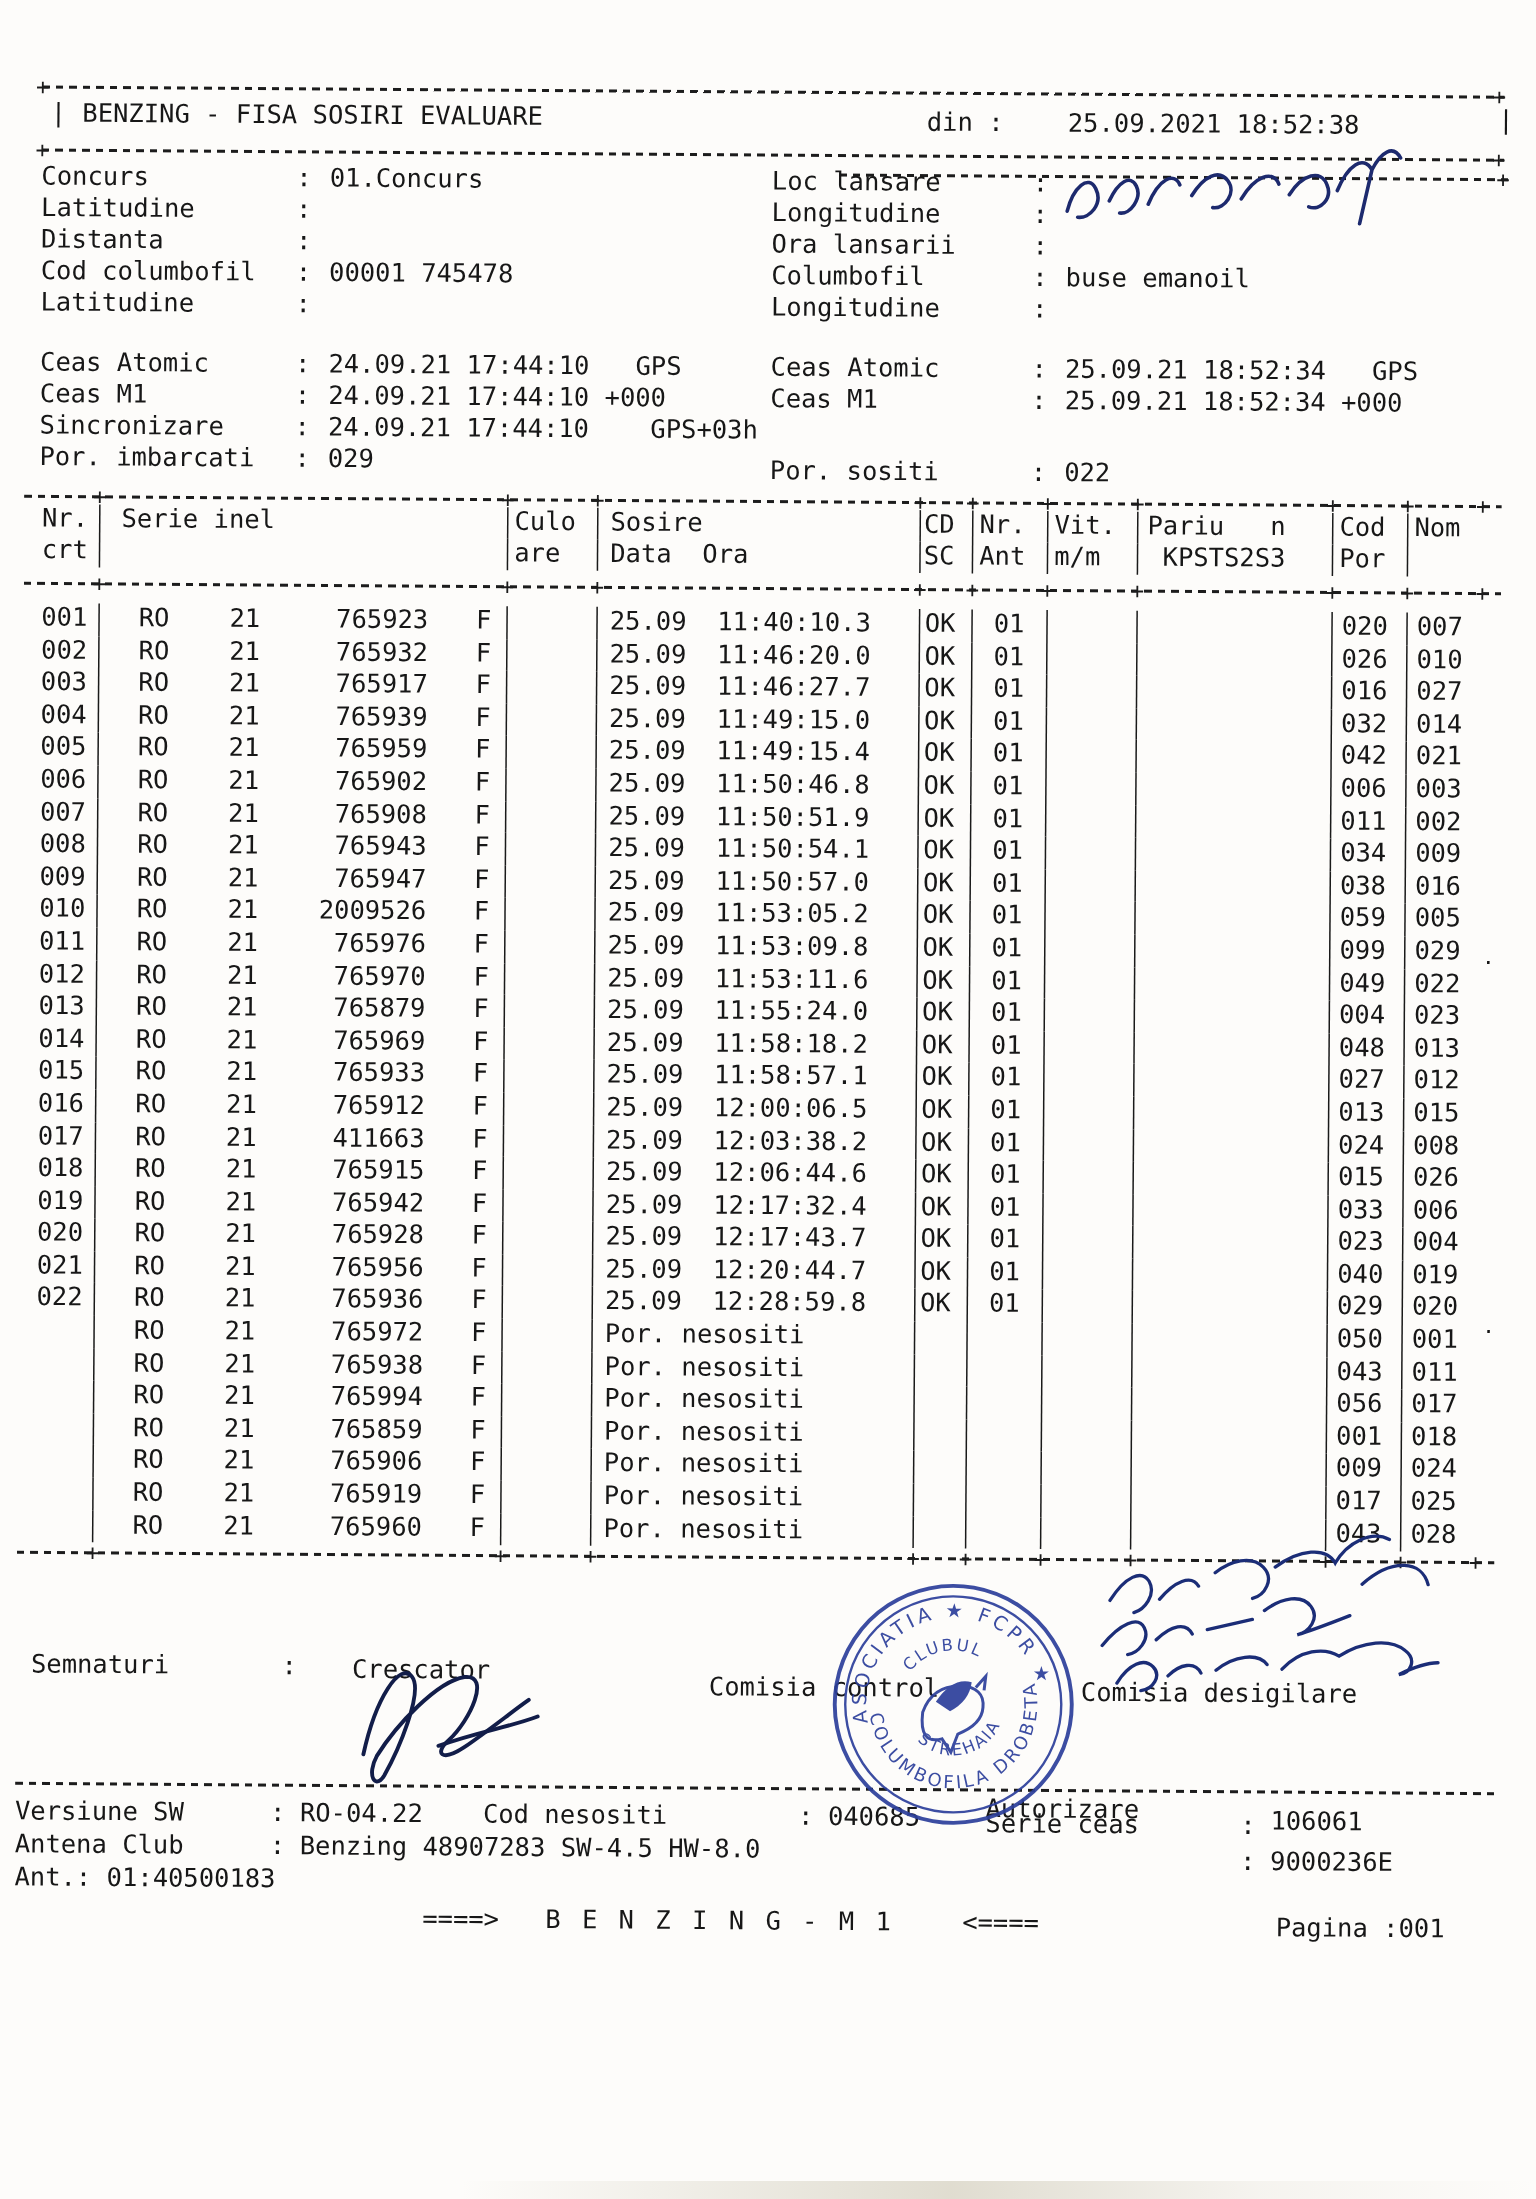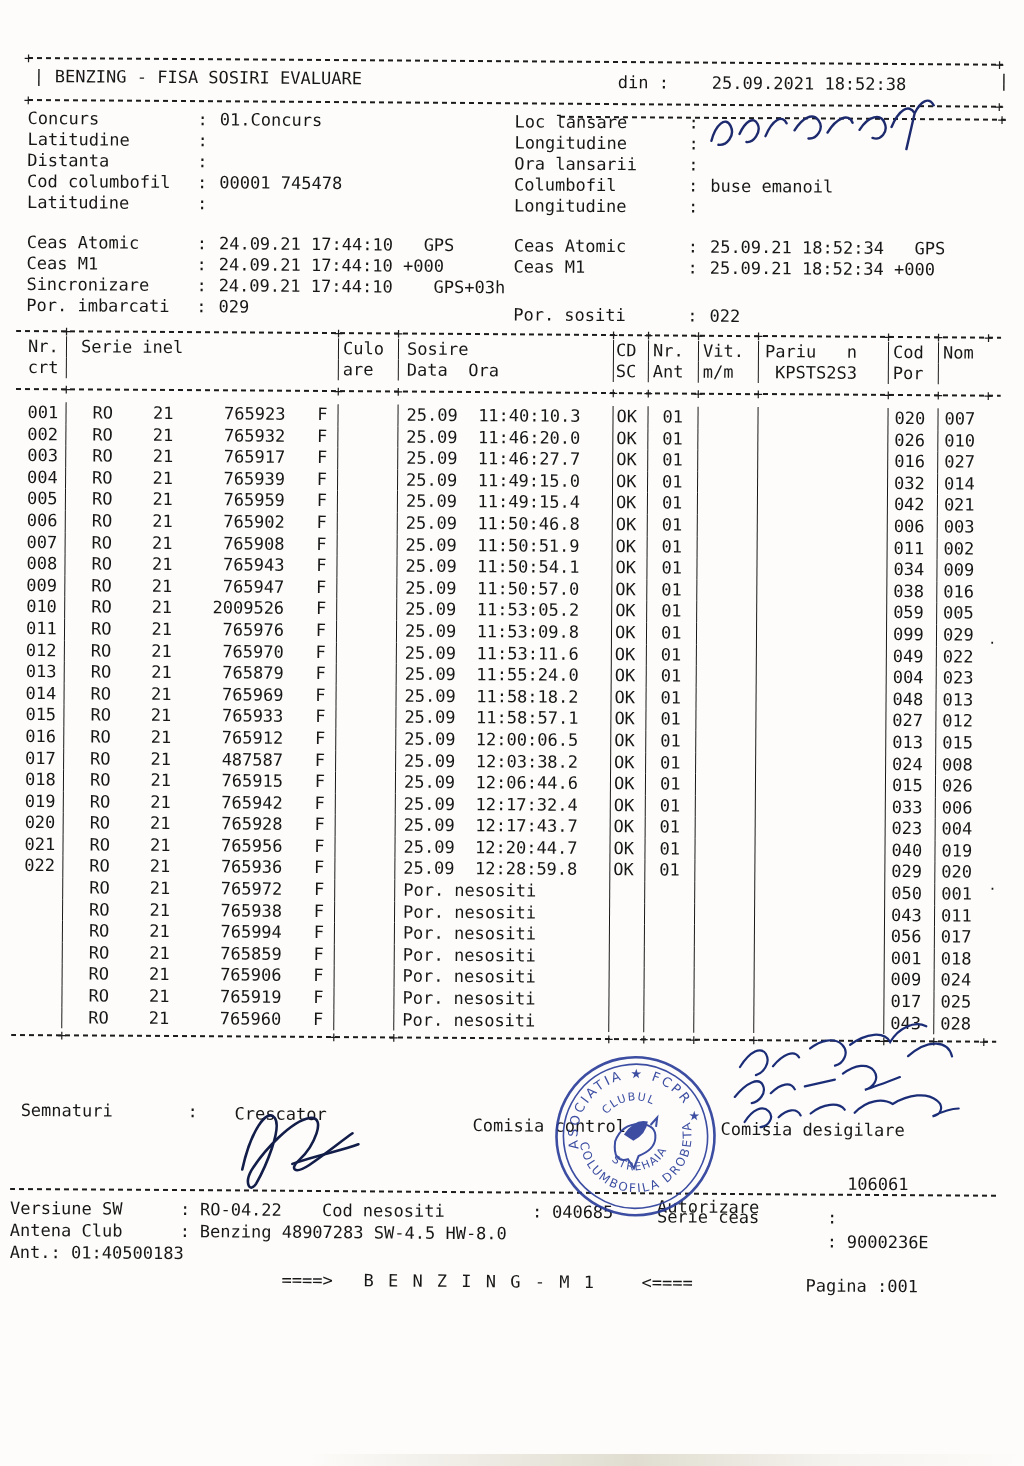--- a/index.html
+++ b/index.html
@@ -426,21 +426,21 @@
         <div class="c bl p6"></div>
         <div class="c bl p6">013</div>
         <div class="c bl p6">015</div>
       </div>
 
       <div class="grid trow">
         <div class="c p2">017</div>
         <div class="c bl serie">
           <span class="ctry">RO</span>
           <span class="yr">21</span>
-          <span class="ringn">487587</span>
+          <span class="ringn">411663</span>
           <span class="sex">F</span>
         </div>
         <div class="c bl"></div>
         <div class="c bl p8">25.09  12:03:38.2</div>
         <div class="c bl p3">OK</div>
         <div class="c bl antpad">01</div>
         <div class="c bl p4"></div>
         <div class="c bl p6"></div>
         <div class="c bl p6">024</div>
         <div class="c bl p6">008</div>
@@ -685,35 +685,35 @@
   <div class="dash" style="left:18px;top:1188px;width:988px;"></div>
 
   <div class="line" style="left:18px;top:1198px;">Versiune SW</div>
   <div class="line" style="left:188px;top:1198px;">:</div>
   <div class="line" style="left:208px;top:1198px;">RO-04.22</div>
   <div class="line" style="left:330px;top:1198px;">Cod nesositi</div>
   <div class="line" style="left:540px;top:1198px;">:</div>
   <div class="line" style="left:560px;top:1198px;">040685</div>
   <div class="line" style="left:665px;top:1202px;">Serie ceas</div>
   <div class="line" style="left:835px;top:1202px;">:</div>
-  <div class="line" style="left:855px;top:1168px;">106061</div>
+  <div class="line" style="left:855px;top:1199px;">106061</div>
 
   <div class="line" style="left:18px;top:1220px;">Antena Club</div>
   <div class="line" style="left:188px;top:1220px;">:</div>
   <div class="line" style="left:208px;top:1220px;">Benzing 48907283 SW-4.5 HW-8.0</div>
   <div class="line" style="left:665px;top:1192px;">Autorizare</div>
   <div class="line" style="left:835px;top:1226px;">:</div>
   <div class="line" style="left:855px;top:1226px;text-align:right;">9000236E</div>
 
   <div class="line" style="left:18px;top:1242px;">Ant.: 01:40500183</div>
 
   <div class="line" style="left:290px;top:1268px;">====&gt;</div>
   <div class="line" style="left:372px;top:1268px;letter-spacing:2px;">B E N Z I N G - M 1</div>
   <div class="line" style="left:650px;top:1268px;">&lt;====</div>
-  <div class="line" style="left:814px;top:1270px;text-align:center;">Pagina :001</div>
+  <div class="line" style="left:859px;top:1270px;text-align:center;">Pagina :001</div>
 
   <svg width="1024" height="1466" viewBox="0 0 1024 1466" style="position:absolute;left:0;top:0;pointer-events:none;">
 
     <g fill="none" stroke="#1d2a6e" stroke-width="2.4" stroke-linecap="round">
       <path d="M712,136 C716,120 726,111 731,121 C736,131 727,141 719,140 M740,129 C746,116 754,111 758,119 C762,127 754,138 747,137 M766,131 C773,114 783,109 787,118 M795,125 C803,112 813,107 819,115 C825,123 817,134 809,133 M828,127 C837,112 849,107 853,117 M860,124 C869,110 881,107 885,117 C889,126 881,135 873,132 M892,121 C899,104 909,97 915,107 L907,143 M915,107 C921,95 929,90 934,99"></path>
     </g>
 
     <g fill="none" stroke="#121d49" stroke-width="2.6" stroke-linecap="round">
       <path d="M250,1168 C258,1130 274,1106 282,1116 C290,1126 273,1166 264,1182 C258,1192 252,1182 259,1169 C272,1148 299,1119 317,1116 C335,1114 321,1145 307,1158 C297,1167 302,1173 317,1163 C333,1152 350,1138 360,1131"></path>
       <path d="M300,1162 C328,1152 348,1149 366,1142"></path>

